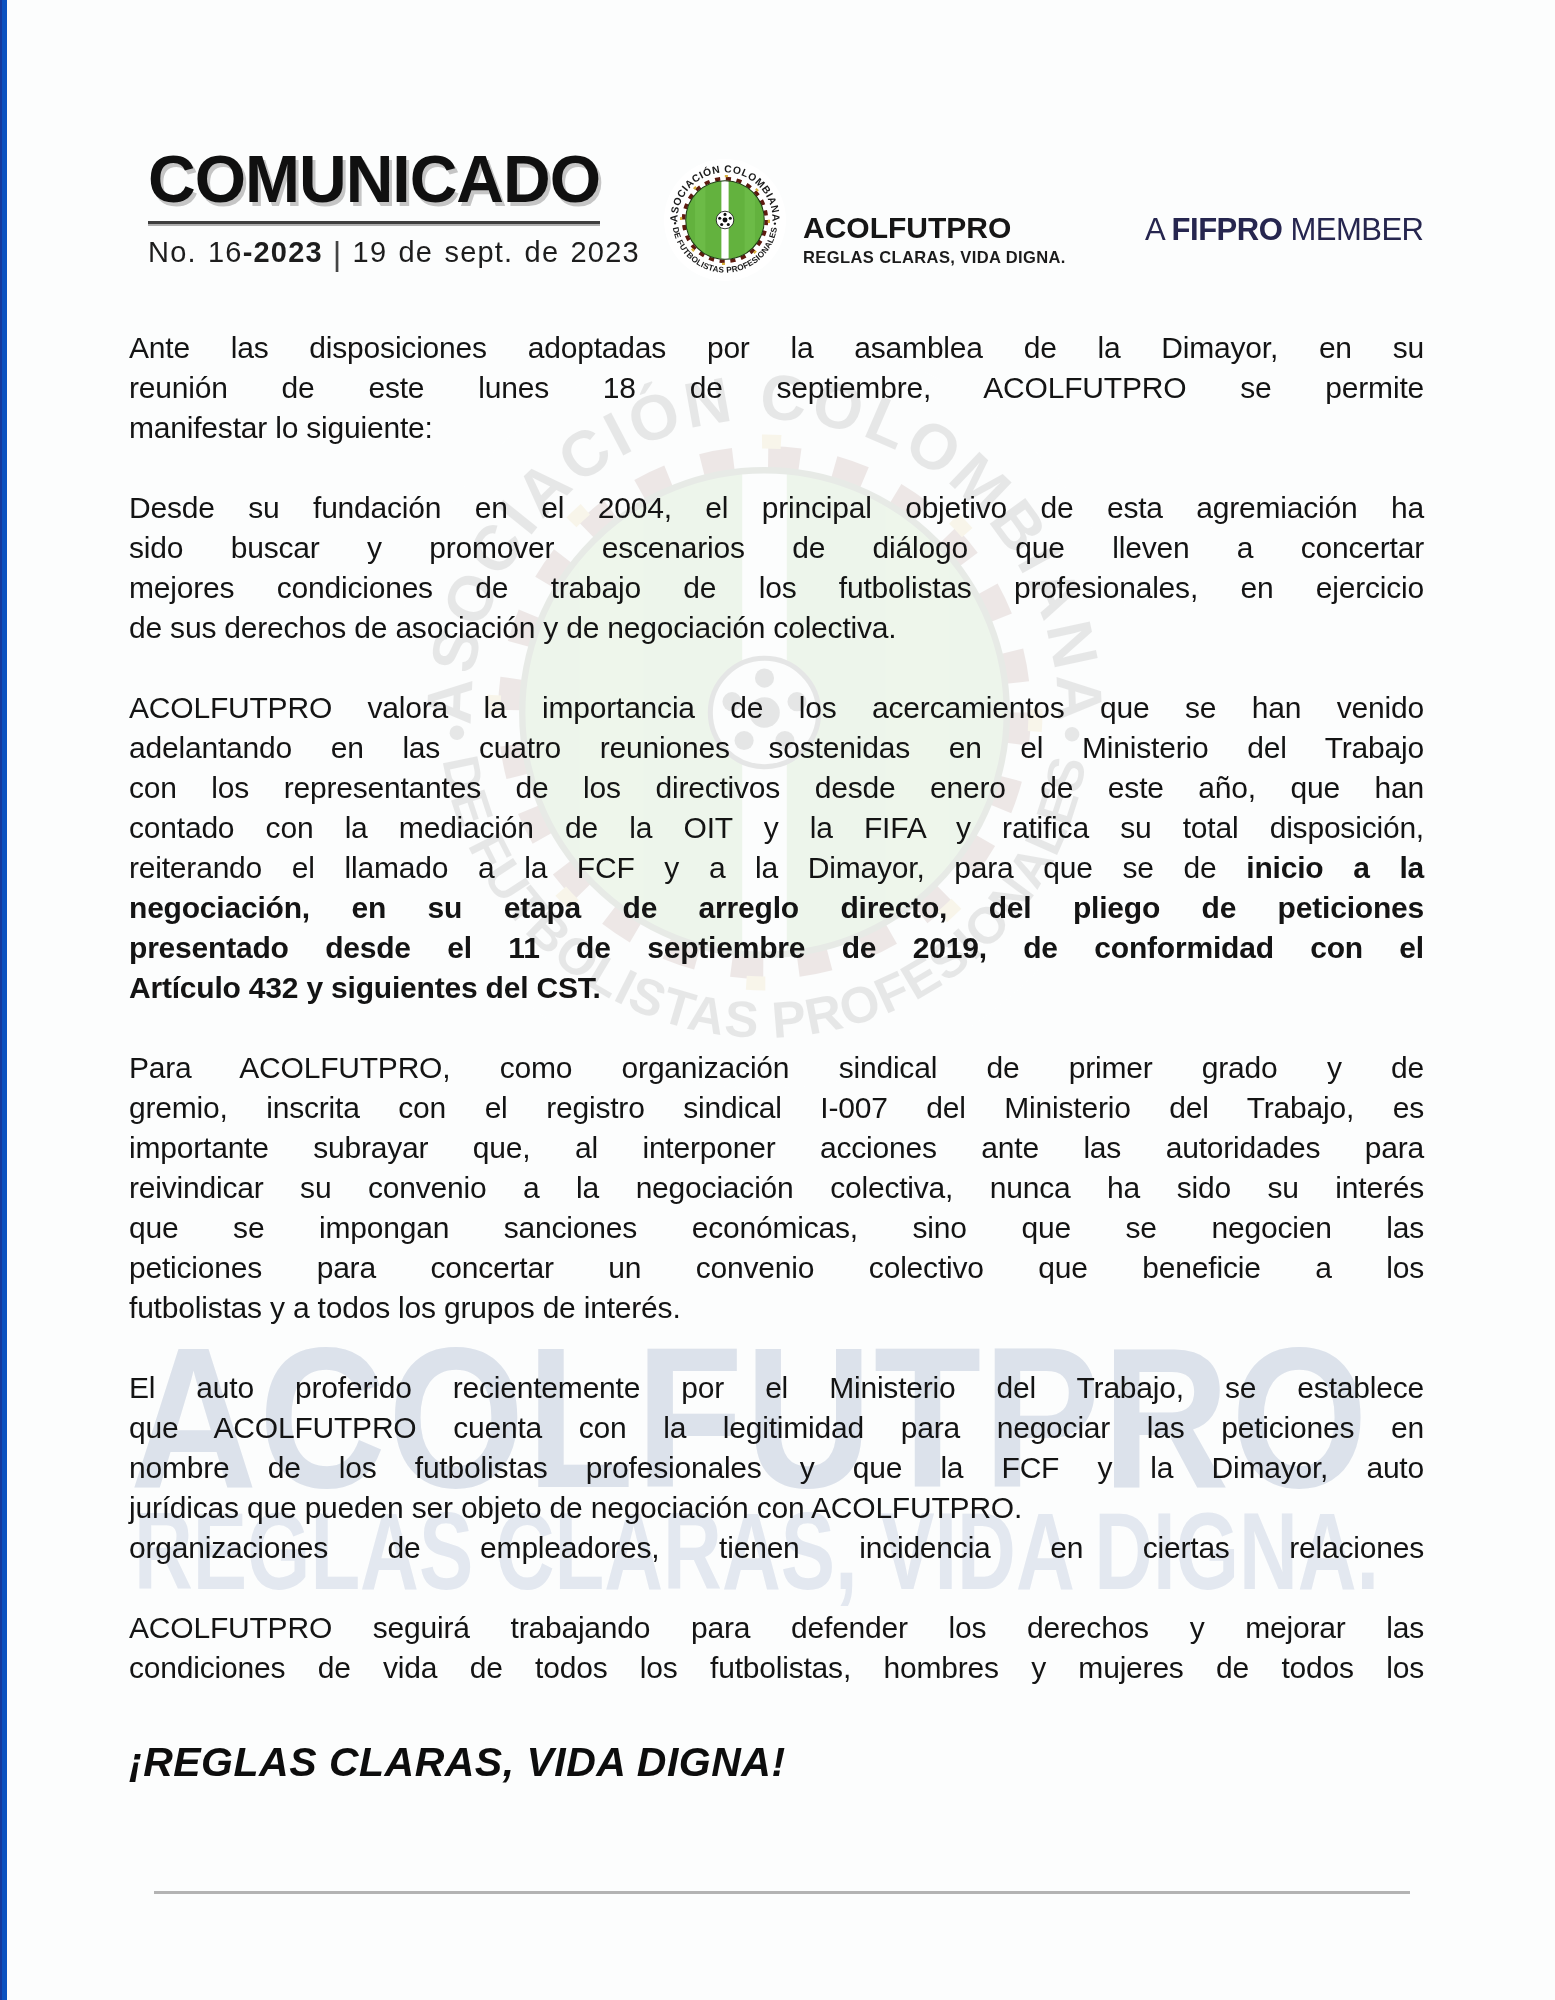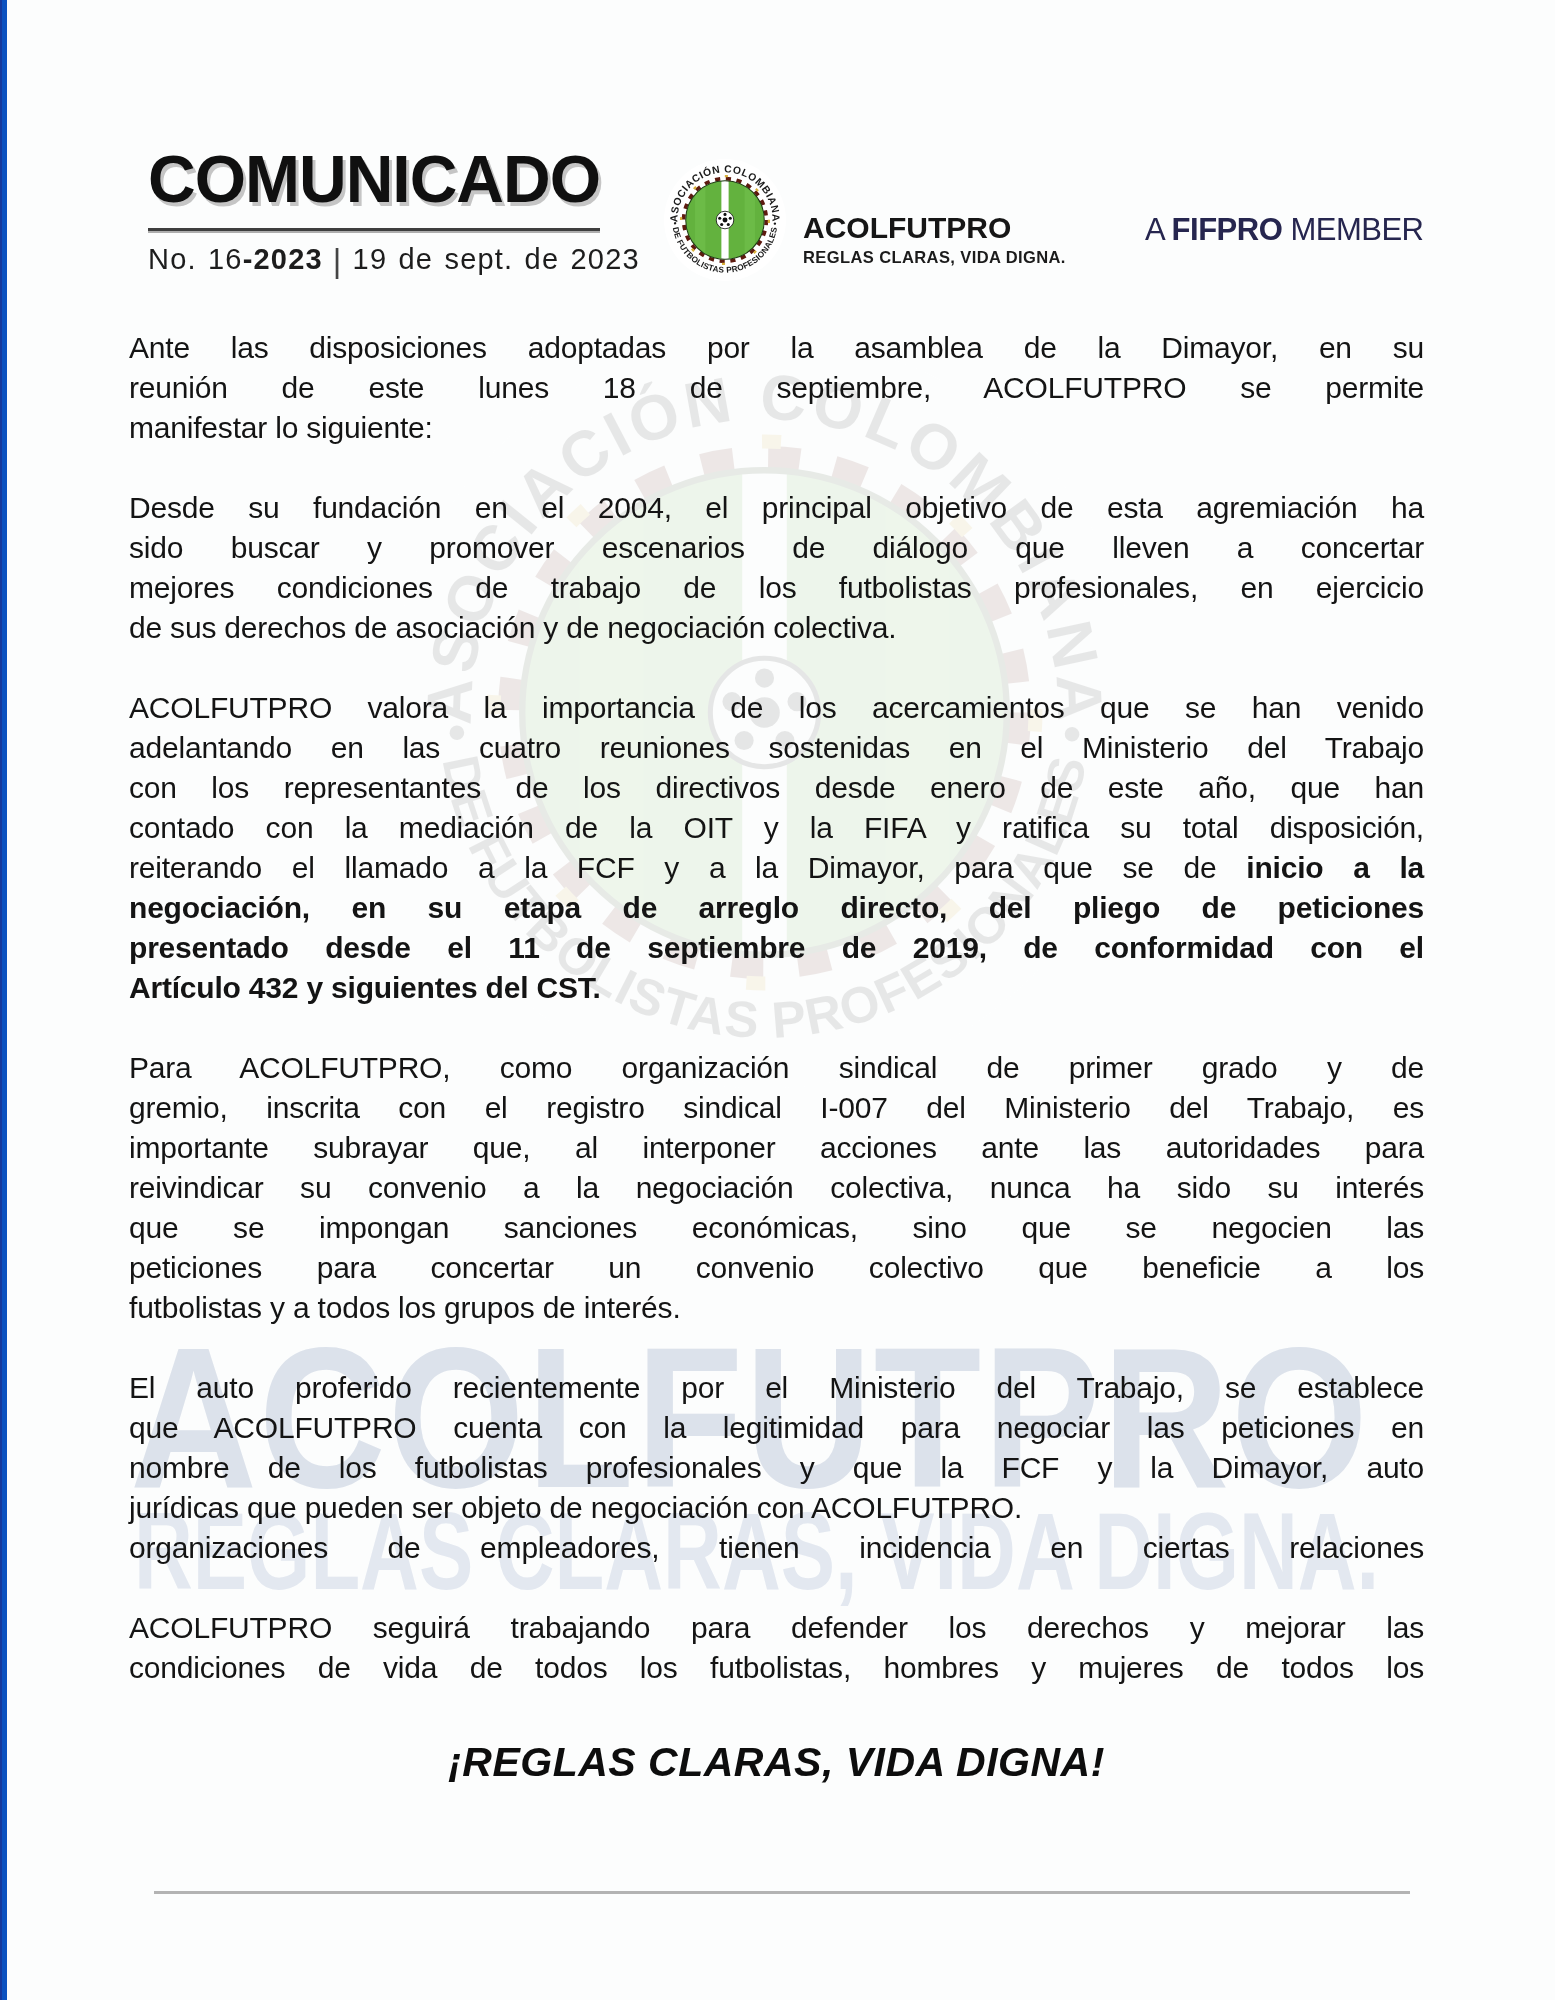--- a/index.html
+++ b/index.html
@@ -26,21 +26,21 @@
   .wm-sub {
     position:absolute; left:134px; top:1496px; font-size:110px; font-weight:700;
     color:#e3e8f0; white-space:nowrap; line-height:1;
     transform:scaleX(.74); transform-origin:left top;
   }
   
   .content { position:relative; z-index:1; }
   .masthead-block { position:absolute; left:148px; top:146px; }
   .masthead {
     display:inline-block; font-size:66px; font-weight:800; letter-spacing:-1px;
-    color:#101010; line-height:1; padding-bottom:16px;
+    color:#101010; line-height:1; padding-bottom:9px;
     border-bottom:3px solid #3e3e3e; box-shadow:0 2px 0 rgba(160,160,160,.85);
     text-shadow:3px 4px 0 rgba(70,70,70,.30);
   }
   .issue-line { margin-top:11px; font-size:29px; color:#1d1d1d; letter-spacing:1.2px; word-spacing:2px; }
   .issue-line .yr { font-weight:800; }
   .issue-line .sep { font-weight:300; font-size:33px; color:#444; margin:0 10px; vertical-align:-3px; }
 
   .logo-group { position:absolute; left:663px; top:158px; display:flex; align-items:center; }
   .badge { width:124px; height:124px; flex:0 0 auto; }
   .logo-text { margin-left:16px; padding-top:40px; }
@@ -54,21 +54,21 @@
   .doc-body {
     position:absolute; left:129px; top:328px; width:1295px;
     font-size:30px; line-height:40px; letter-spacing:-.2px; color:#141414;
   }
   .para { margin:0 0 40px 0; }
   .line { display:block; text-align:justify; text-align-last:justify; }
   .line.last { text-align-last:left; }
   .para b { font-weight:700; }
 
   .slogan {
-    margin-top:54px; text-align:center; font-size:41px; font-weight:800;
+    margin-top:54px; text-align:left; font-size:41px; font-weight:800;
     font-style:italic; letter-spacing:.5px; color:#0d0d0d;
   }
   .footer-rule { position:absolute; left:154px; top:1891px; width:1256px; height:3px; background:#b3b3b3; }
 
   svg text { font-family:"Liberation Sans","DejaVu Sans",sans-serif; }
 </style>
 </head>
 <body>
 
 <div class="page">

